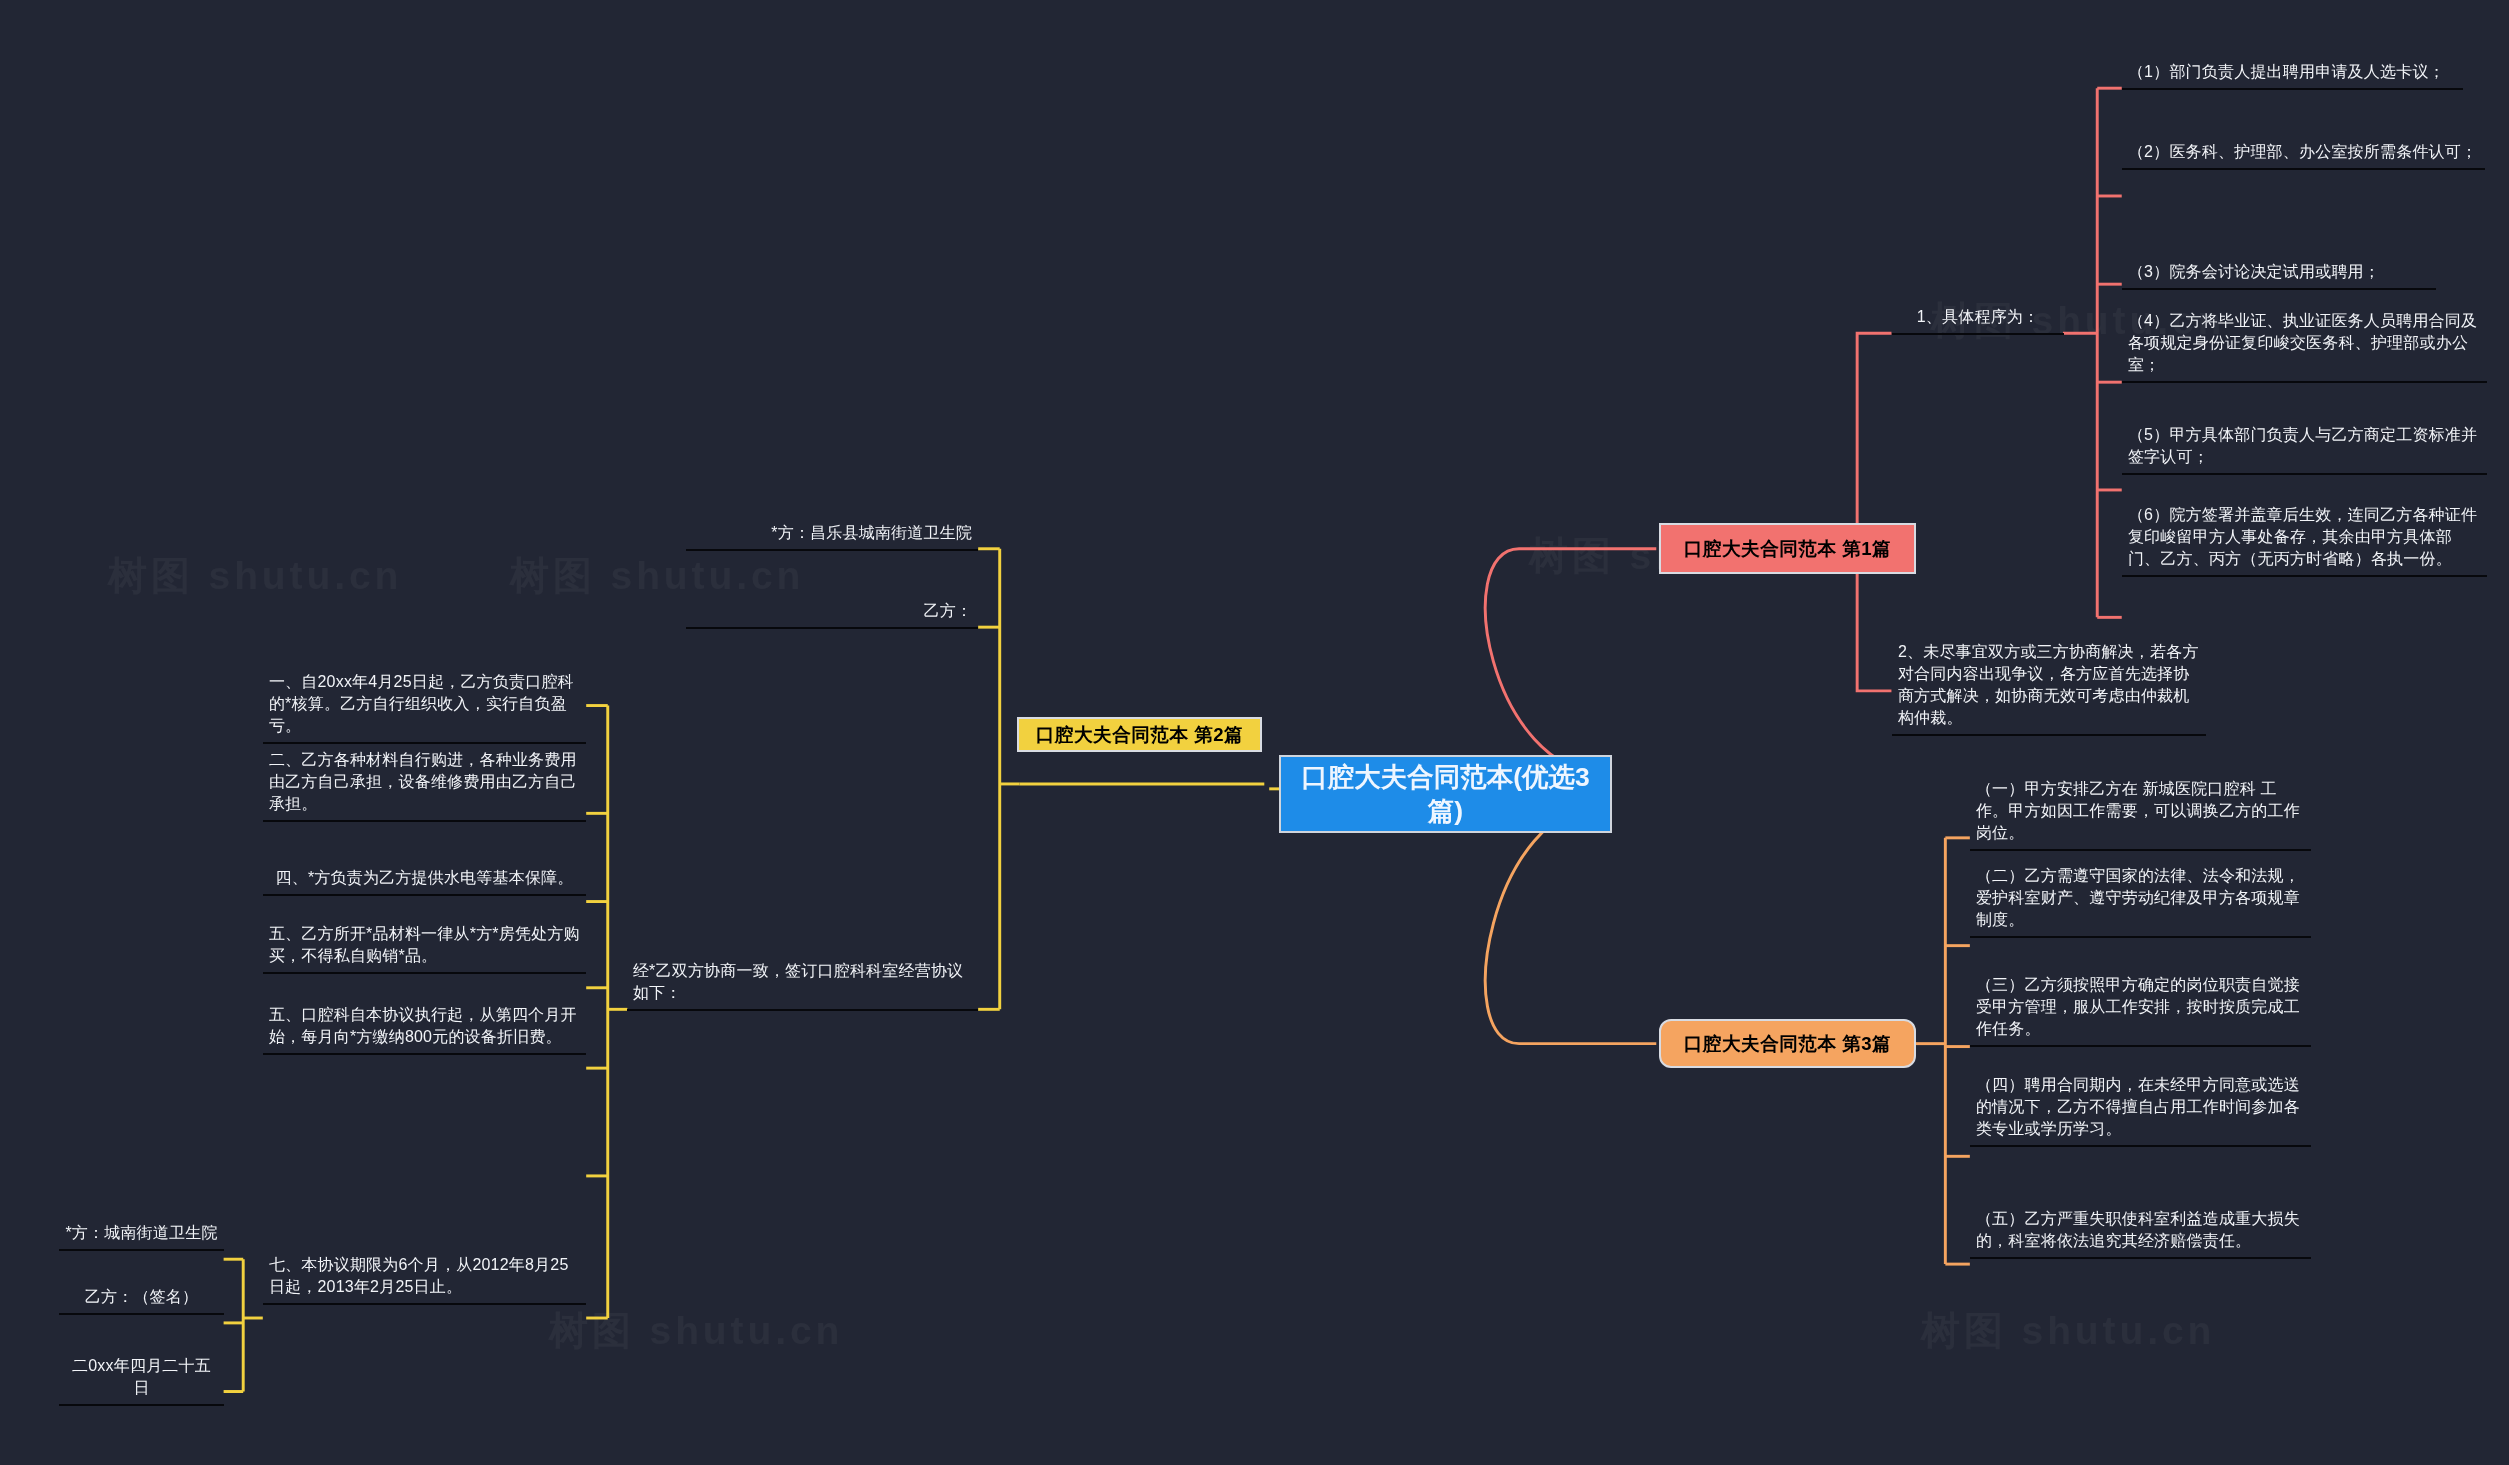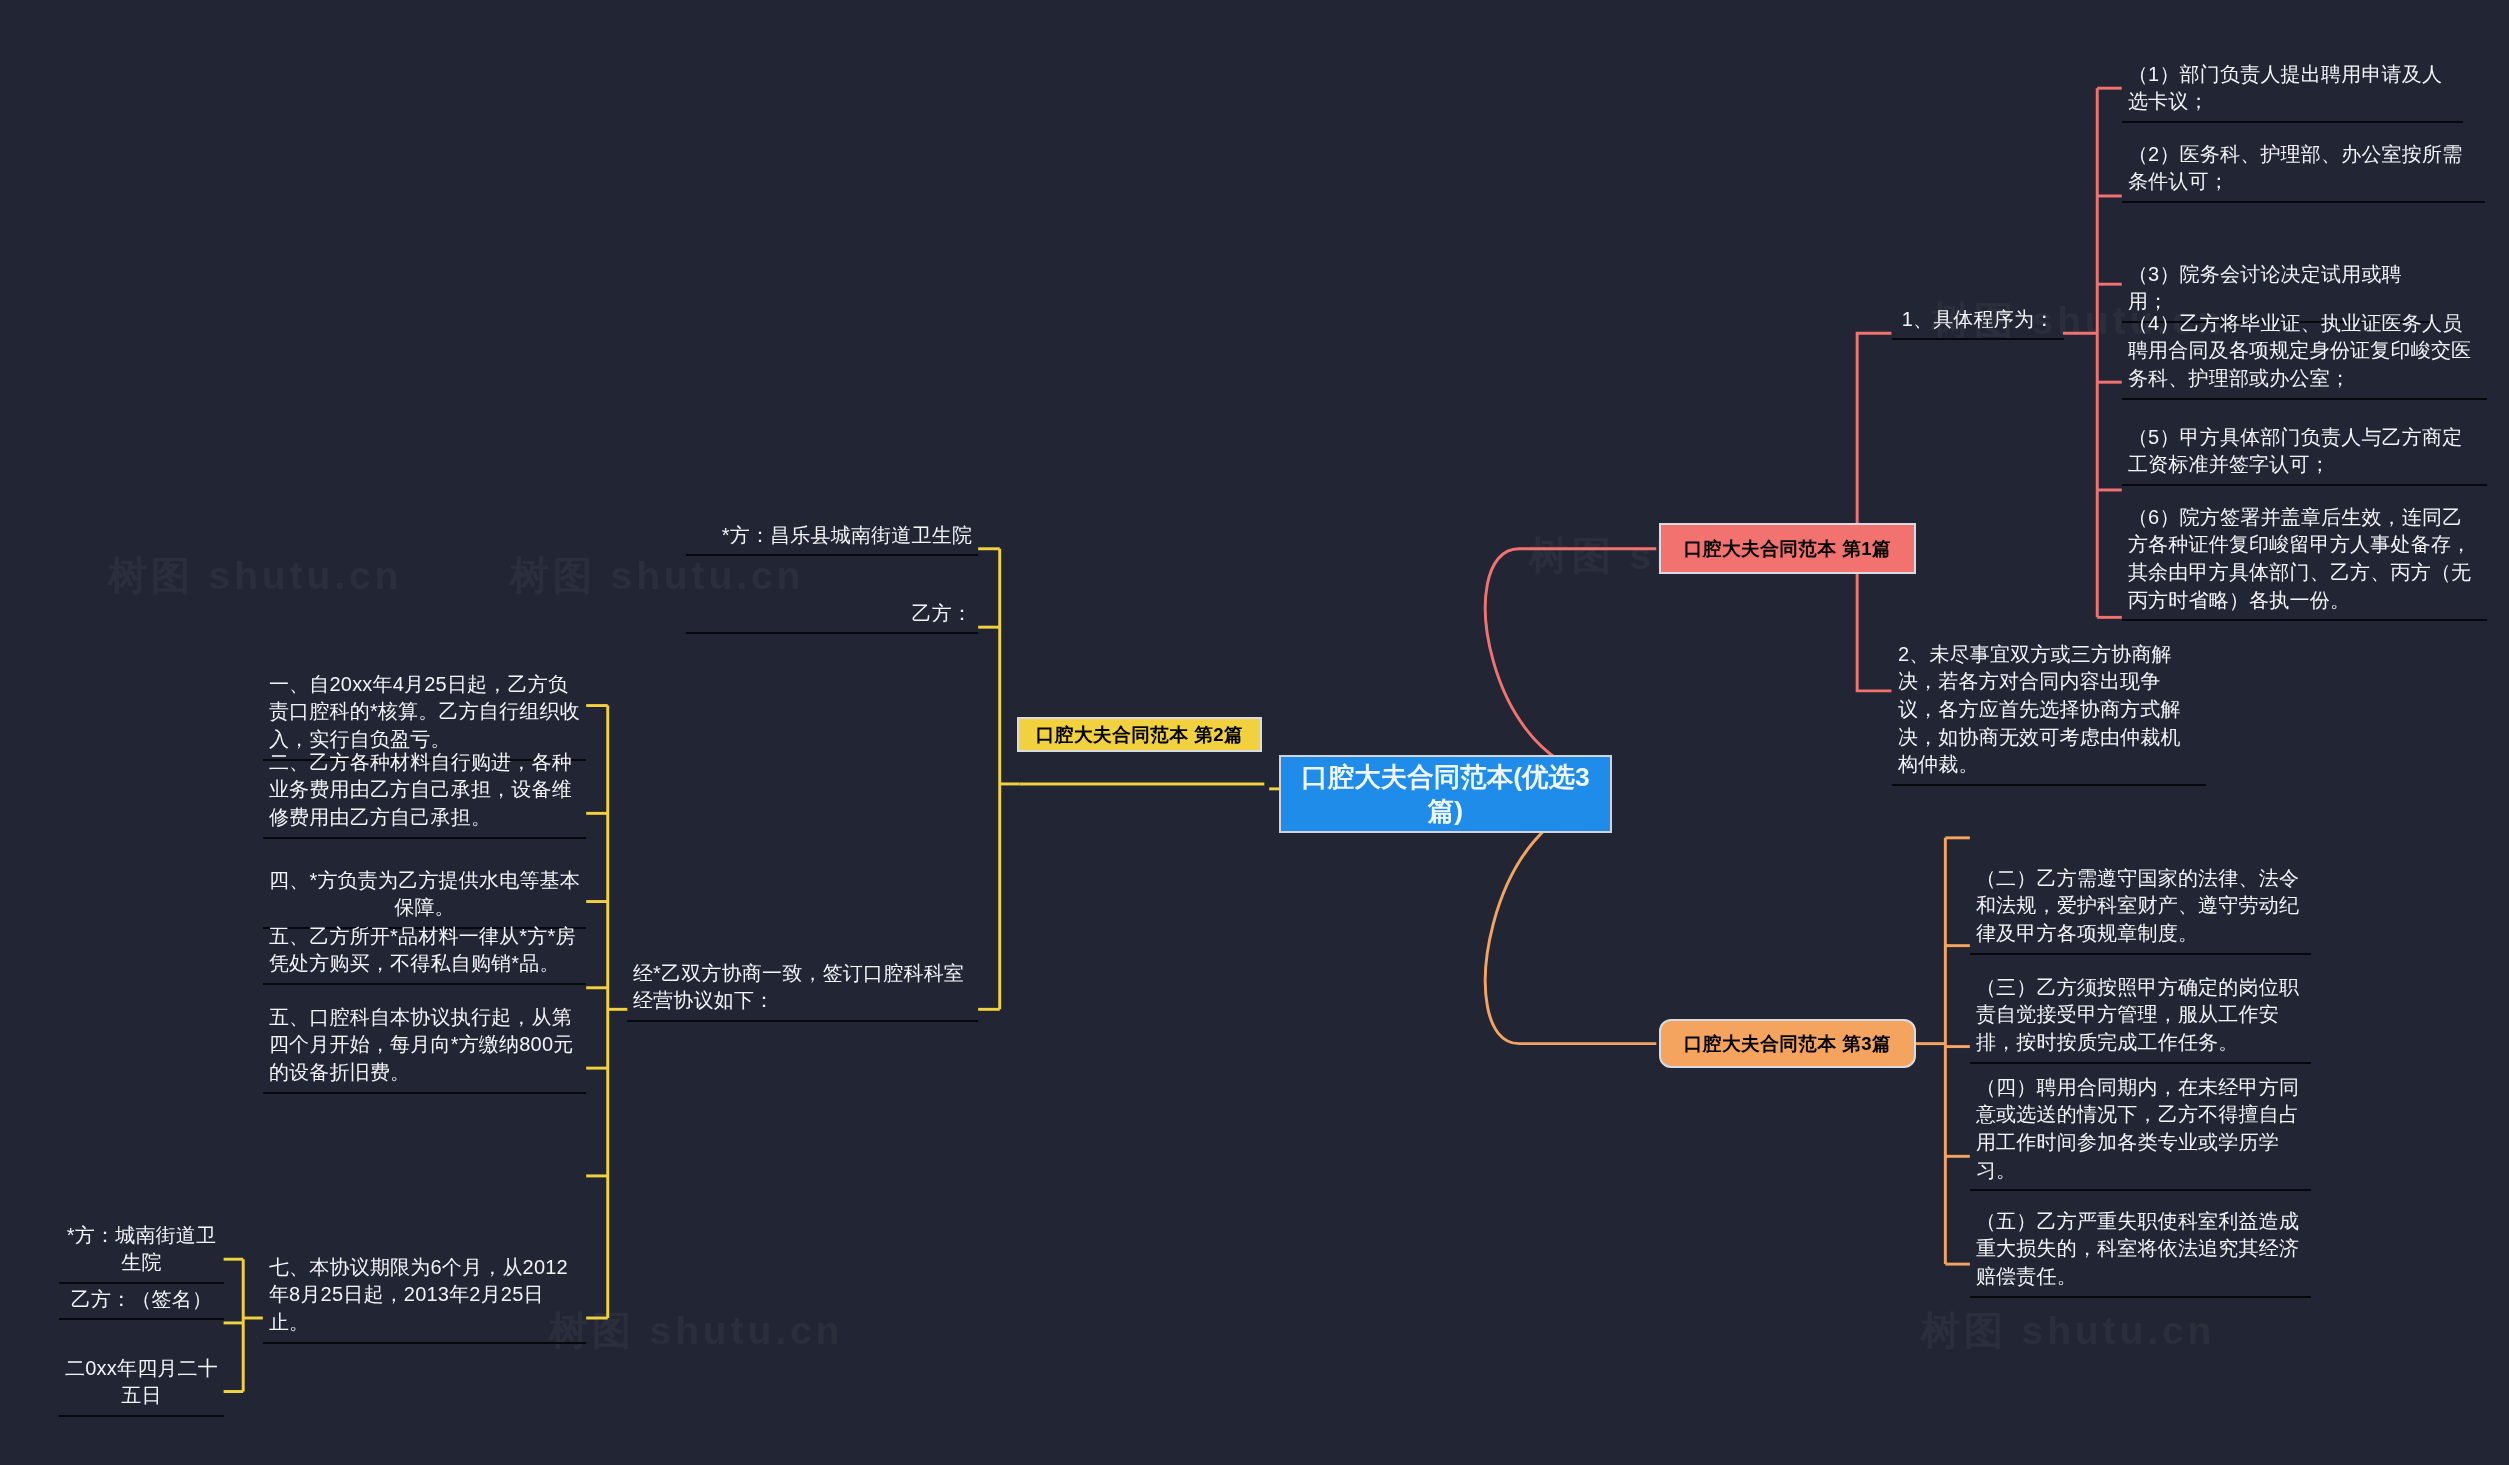--- a/index.html
+++ b/index.html
@@ -18,21 +18,21 @@
     position:absolute;
     box-sizing:border-box;
     color:#f2f4f8;
     line-height:1.38;
     white-space:normal;
   }
   
   .leaf{
     border-bottom:2.9px solid #07080c;
     padding:3.9px 5.9px 4.9px 5.9px;
-    font-size:20px;
+    font-size:16px;
     letter-spacing:0.2px;
     display:flex;
     align-items:flex-end;
   }
   .leaf .txt{display:block;width:100%;}
   .leaf.center .txt{text-align:center;}
   .leaf.right  .txt{text-align:right;}
 
   
   .box{
@@ -206,20 +206,23 @@
   </div>
   <div class="node leaf center" style="left:59px;top:1282px;width:165px;">
     <span class="txt">乙方：（签名）</span>
   </div>
   <div class="node leaf center" style="left:59px;top:1351px;width:165px;">
     <span class="txt">二0xx年四月二十五日</span>
   </div>
 
   <div class="node box orange" style="left:1659px;top:1019px;width:257px;height:49px;">口腔大夫合同范本 第3篇</div>
 
+  <div class="node leaf" style="left:1970px;top:774px;width:341px;">
+    <span class="txt">（一）甲方安排乙方在 新城医院口腔科 工作。甲方如因工作需要，可以调换乙方的工作岗位。</span>
+  </div>
   <div class="node leaf" style="left:1970px;top:861px;width:341px;">
     <span class="txt">（二）乙方需遵守国家的法律、法令和法规，爱护科室财产、遵守劳动纪律及甲方各项规章制度。</span>
   </div>
   <div class="node leaf" style="left:1970px;top:970px;width:341px;">
     <span class="txt">（三）乙方须按照甲方确定的岗位职责自觉接受甲方管理，服从工作安排，按时按质完成工作任务。</span>
   </div>
   <div class="node leaf" style="left:1970px;top:1070px;width:341px;">
     <span class="txt">（四）聘用合同期内，在未经甲方同意或选送的情况下，乙方不得擅自占用工作时间参加各类专业或学历学习。</span>
   </div>
   <div class="node leaf" style="left:1970px;top:1204px;width:341px;">

